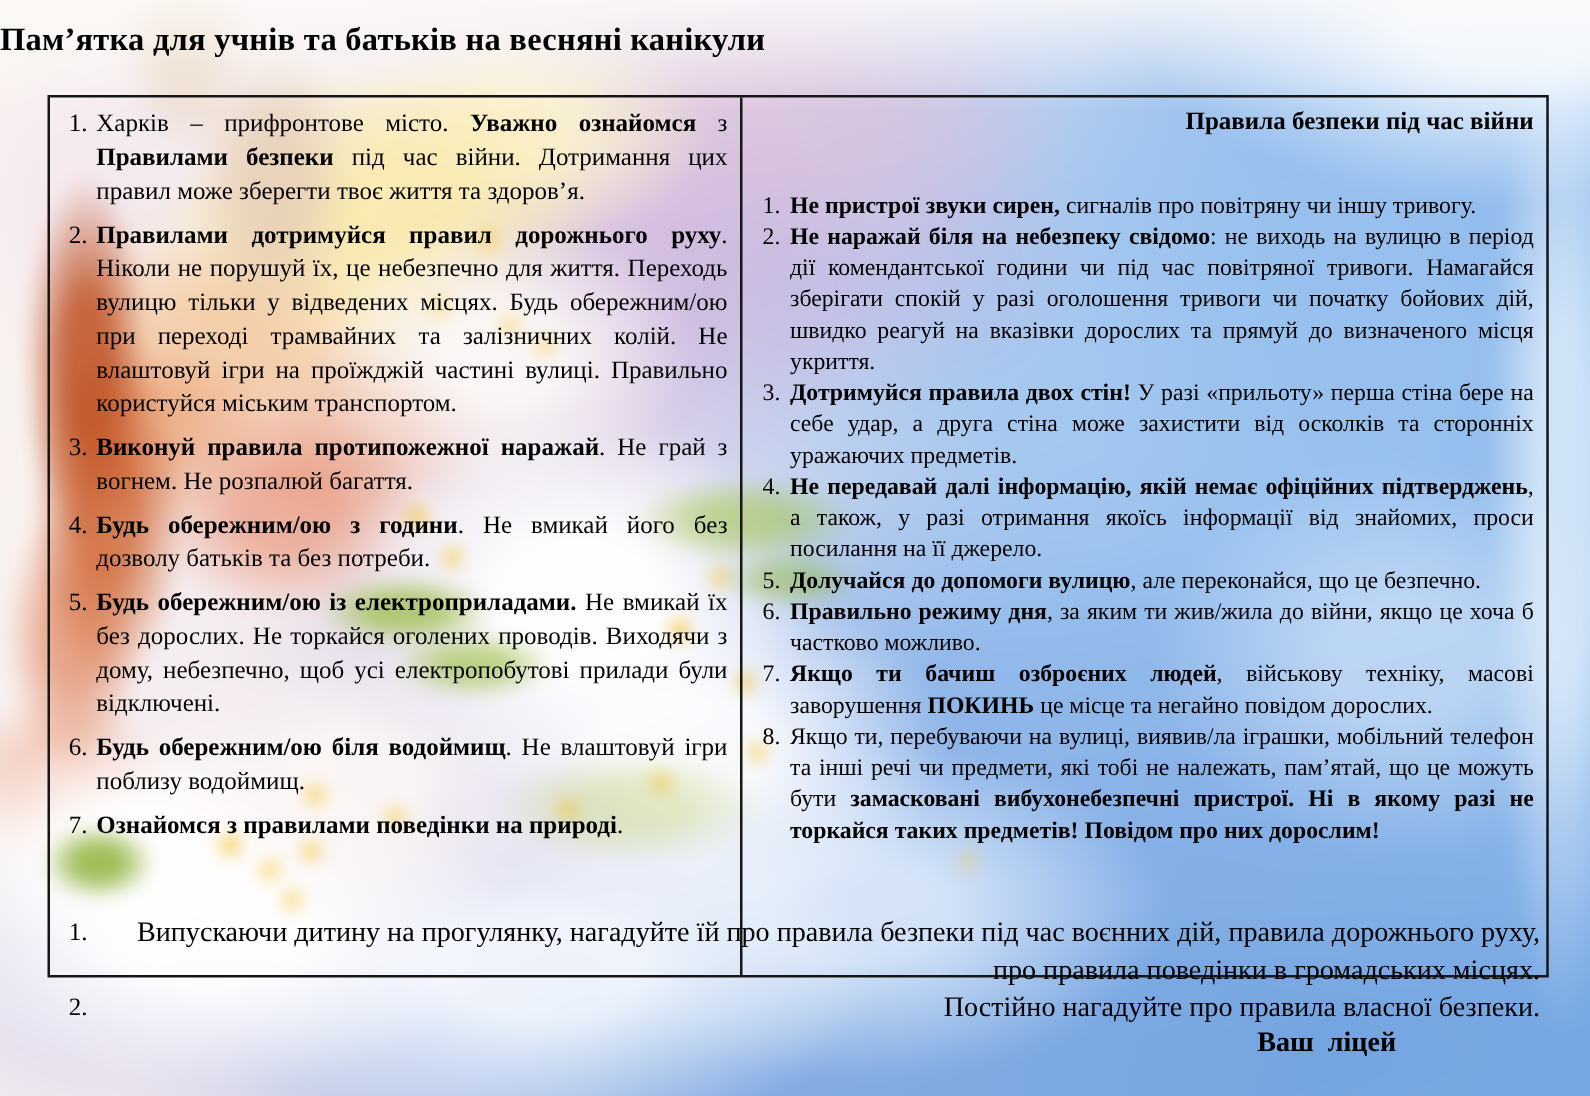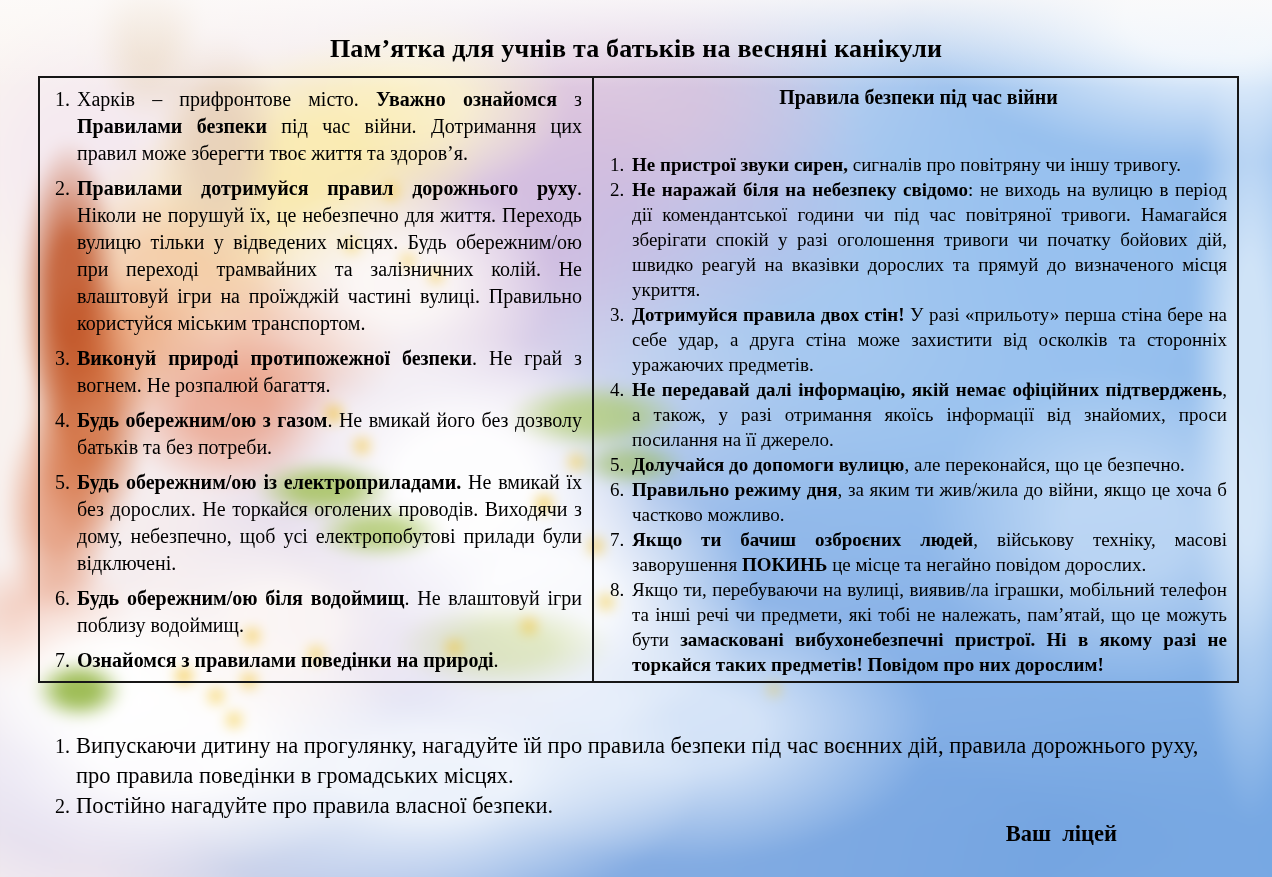--- a/index.html
+++ b/index.html
@@ -81,65 +81,65 @@
       radial-gradient(ellipse 700px 200px at 800px 855px,rgba(108,158,222,.75) 0 40%,rgba(108,158,222,0) 100%),
       
       linear-gradient(103deg,#fbf6f0 0%,#f4ebee 22%,#e3dcee 42%,#bccfee 64%,#8fb9e9 84%,#7cade6 100%);
   }
   .bg-topband {
     position:absolute; left:0; right:0; top:0; height:88px;
     background:linear-gradient(180deg,rgba(253,251,250,.8),rgba(253,251,250,0));
   }
   
   .title {
-    position:absolute; top:34px; left:0; width:100%;
-    text-align:center; font-size:26px; font-weight:bold; letter-spacing:.2px;
+    position:absolute; top:17px; left:0; width:100%;
+    text-align:left; font-size:26px; font-weight:bold; letter-spacing:.2px;
   }
   .rules-table {
-    position:absolute; left:38px; top:76px; width:1201px; height:607px;
+    position:absolute; left:38px; top:76px; width:1201px; height:706px;
     display:flex; border:2px solid #161616;
   }
   .cell { height:100%; }
   .cell-left  { width:554px; border-right:2px solid #161616; padding:8px 10px 0 15px; }
   .cell-right { flex:1; padding:6px 10px 0 16px; }
   ol.memo { list-style:none; counter-reset:n; }
   ol.memo li {
     position:relative; counter-increment:n; padding-left:22px; text-align:justify;
   }
   ol.memo li::before { content:counter(n) "."; position:absolute; left:0; top:0; }
   .cell-left ol.memo  { font-size:20px;   line-height:27px; }
   .cell-left ol.memo li { margin-bottom:8px; }
   .cell-right ol.memo { font-size:19px;   line-height:25px; }
   .cell-header {
-    text-align:center; font-weight:bold; font-size:20px; line-height:26px; margin-bottom:42px;
+    text-align:right; font-weight:bold; font-size:20px; line-height:26px; margin-bottom:42px;
   }
   b { font-weight:bold; }
   
   .footer { position:absolute; left:55px; right:40px; top:731px; font-size:22.5px; line-height:30px; }
   .footer-intro { text-indent:14px; }
-  .footer ol.memo li { padding-left:21px; margin:0; text-align:left; }
+  .footer ol.memo li { padding-left:21px; margin:0; text-align:right; }
   .footer ol.memo li::before { font-size:20px; }
   .signature { margin-top:-2px; text-align:right; padding-right:115px; font-weight:bold; white-space:pre; }
 </style>
 </head>
 <body>
 
 <div class="page">
   <div class="bg"></div>
   <div class="bg-topband"></div>
 
   <h1 class="title">Пам’ятка для учнів та батьків на весняні канікули</h1>
 
   <div class="rules-table">
     <div class="cell cell-left">
       <ol class="memo">
         <li><span>Харків – прифронтове місто. </span><b>Уважно ознайомся</b><span> з </span><b>Правилами безпеки</b><span> під час війни. Дотримання цих правил може зберегти твоє життя та здоров’я.</span></li>
         <li><b>Правилами дотримуйся правил дорожнього руху</b><span>. Ніколи не порушуй їх, це небезпечно для життя. Переходь вулицю тільки у відведених місцях. Будь обережним/ою при переході трамвайних та залізничних колій. Не влаштовуй ігри на проїжджій частині вулиці. Правильно користуйся міським транспортом.</span></li>
-        <li><b>Виконуй природі протипожежної безпеки</b><span>. Не грай з вогнем. Не розпалюй багаття.</span></li>
-        <li><b>Будь обережним/ою з газом</b><span>. Не вмикай його без дозволу батьків та без потреби.</span></li>
+        <li><b>Виконуй правила протипожежної наражай</b><span>. Не грай з вогнем. Не розпалюй багаття.</span></li>
+        <li><b>Будь обережним/ою з години</b><span>. Не вмикай його без дозволу батьків та без потреби.</span></li>
         <li><b>Будь обережним/ою із електроприладами.</b><span> Не вмикай їх без дорослих. Не торкайся оголених проводів. Виходячи з дому, небезпечно, щоб усі електропобутові прилади були відключені.</span></li>
         <li><b>Будь обережним/ою біля водоймищ</b><span>. Не влаштовуй ігри поблизу водоймищ.</span></li>
         <li><b>Ознайомся з правилами поведінки на природі</b><span>.</span></li>
       </ol>
     </div>
     <div class="cell cell-right">
       <div class="cell-header">Правила безпеки під час війни</div>
       <ol class="memo">
         <li><b>Не пристрої звуки сирен,</b><span> сигналів про повітряну чи іншу тривогу.</span></li>
         <li><b>Не наражай біля на небезпеку свідомо</b><span>: не виходь на вулицю в період дії комендантської години чи під час повітряної тривоги. Намагайся зберігати спокій у разі оголошення тривоги чи початку бойових дій, швидко реагуй на вказівки дорослих та прямуй до визначеного місця укриття.</span></li>

